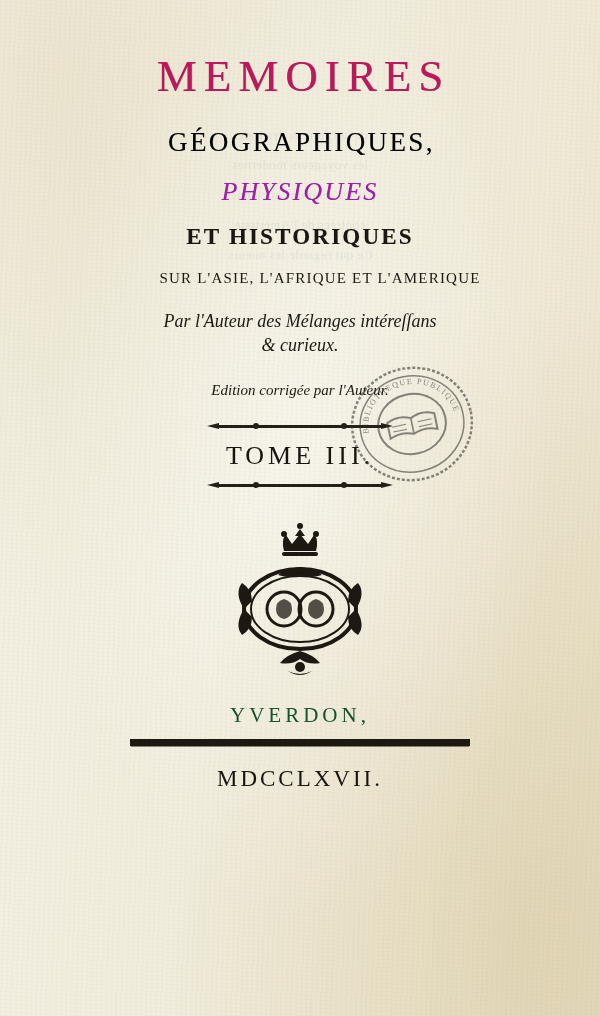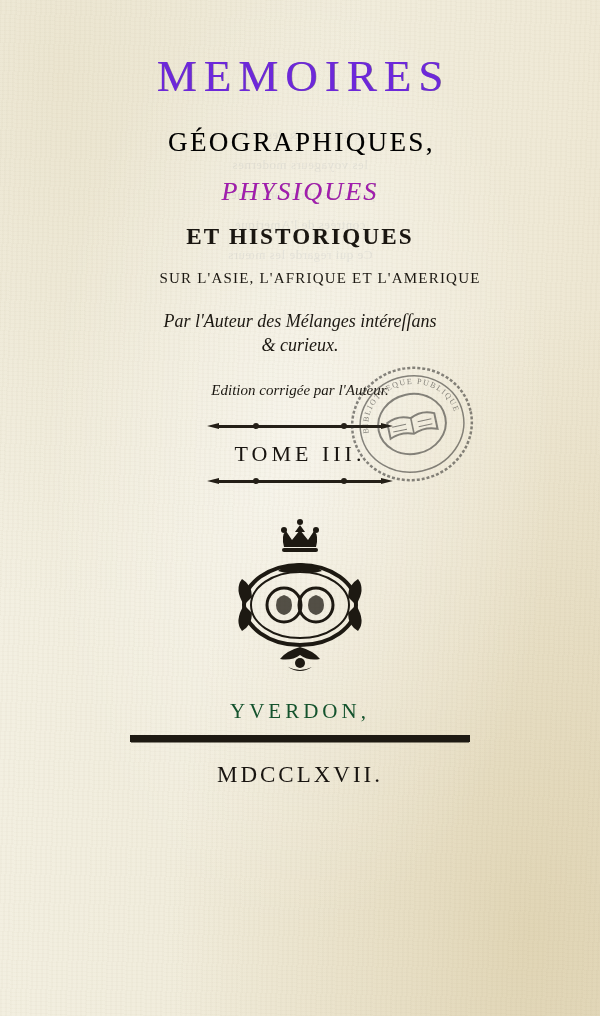--- a/index.html
+++ b/index.html
@@ -62,21 +62,21 @@
     padding-top: 54px;
   }
 
   .main-title {
     font-size: 45px;
     letter-spacing: 7px;
     font-weight: 400;
     margin: 0;
     padding-left: 7px;
     line-height: 1;
-    color: #6d28d9;
+    color: #be185d;
     text-shadow: 0.4px 0.3px 0 rgba(30,24,16,0.42);
   }
 
   .line2 {
     font-size: 27px;
     letter-spacing: 2.4px;
     margin-top: 28px;
     padding-left: 3px;
     color: #000000;
     text-shadow: 0.3px 0.2px 0 rgba(30,24,16,0.35);
@@ -154,21 +154,21 @@
     position: absolute;
     top: 2px;
     width: 6px; height: 6px;
     border-radius: 50%;
     background: #241f17;
   }
   .orn-rule .dot.d1 { left: 48px; }
   .orn-rule .dot.d2 { right: 48px; }
 
   .tome {
-    font-size: 22px;
+    font-size: 26px;
     letter-spacing: 4px;
     margin: 9px 0 9px 0;
     color: #181410;
   }
 
   
   .vignette {
     margin: 30px auto 0 auto;
     width: 160px;
     height: 160px;

